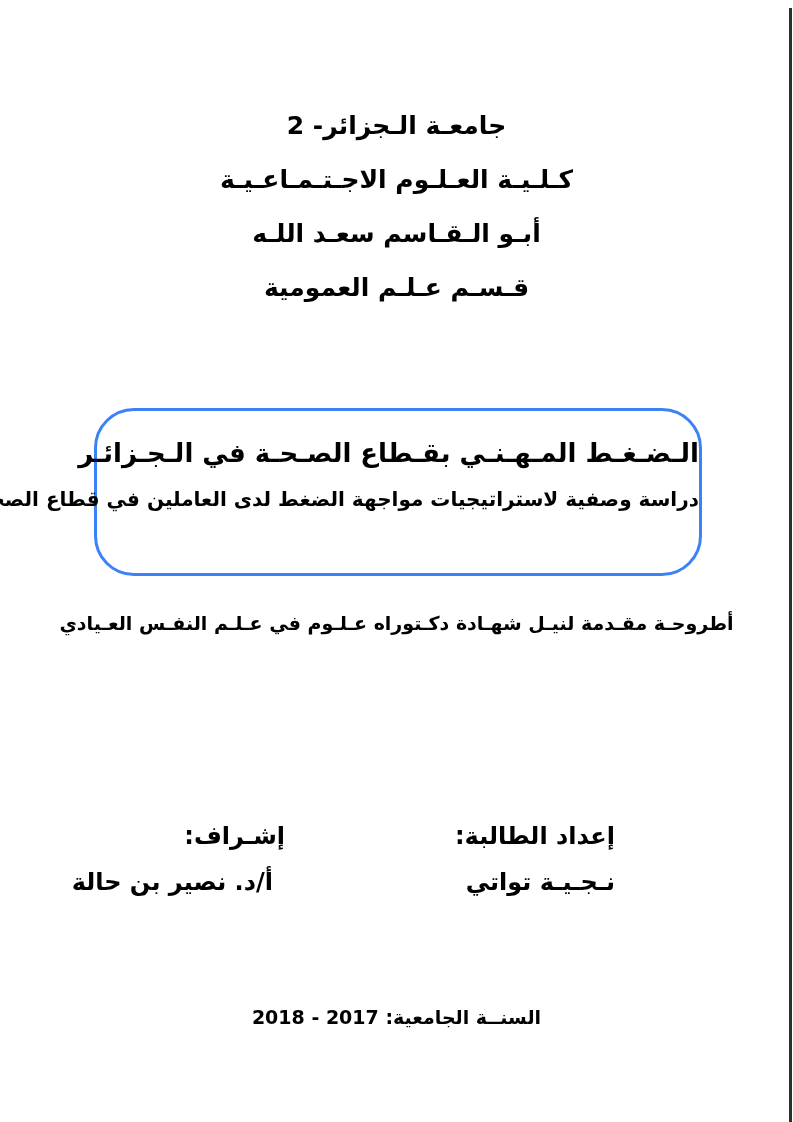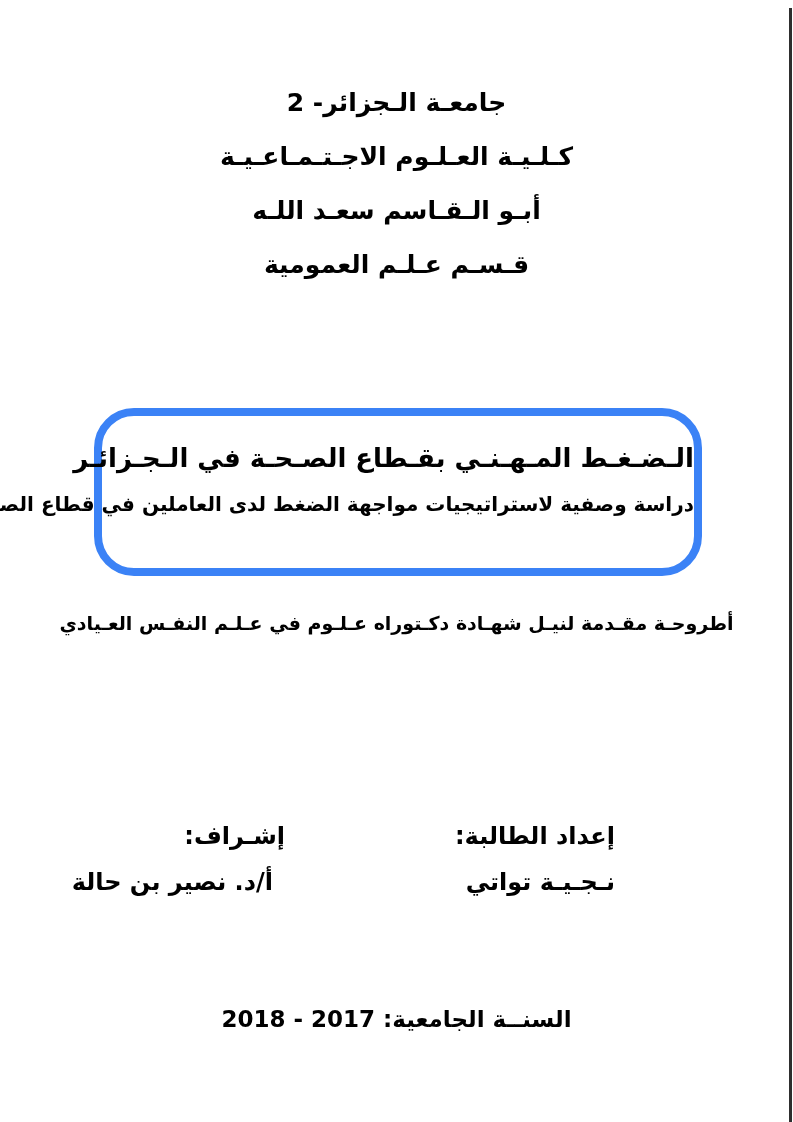--- a/index.html
+++ b/index.html
@@ -25,38 +25,38 @@
   .edge-line {
     position: absolute;
     top: 8px;
     right: 1px;
     width: 3px;
     height: 1114px;
     background: #2e2e2e;
   }
   .header {
     position: absolute;
-    top: 76px;
+    top: 99px;
     left: 0;
     right: 0;
     text-align: center;
     font-weight: bold;
     font-size: 25px;
   }
   .header .line {
     line-height: 54px;
   }
   .title-box {
     position: absolute;
     top: 408px;
     left: 94px;
     width: 608px;
     height: 168px;
     box-sizing: border-box;
-    border: 8px solid #3b82f6;
+    border: 3px solid #3b82f6;
     border-radius: 40px;
     text-align: center;
   }
   .box-title {
     margin-top: 25px;
     font-size: 26px;
     font-weight: bold;
     line-height: 1.35;
     white-space: nowrap;
   }
@@ -85,21 +85,21 @@
   .credit.prepared-label   { top: 822px; right: 178px; margin-left: 33px; }
   .credit.student-name     { top: 868px; right: 178px; }
   .credit.supervision-label{ top: 822px; right: 508px; }
   .credit.supervisor-name  { top: 868px; right: 520px; }
   .year-line {
     position: absolute;
     top: 1006px;
     left: 0;
     right: 0;
     text-align: center;
-    font-size: 23px;
+    font-size: 19px;
     font-weight: bold;
   }
 </style>
 </head>
 <body>
 
 <div class="page">
 
   <div class="edge-line"></div>
 

